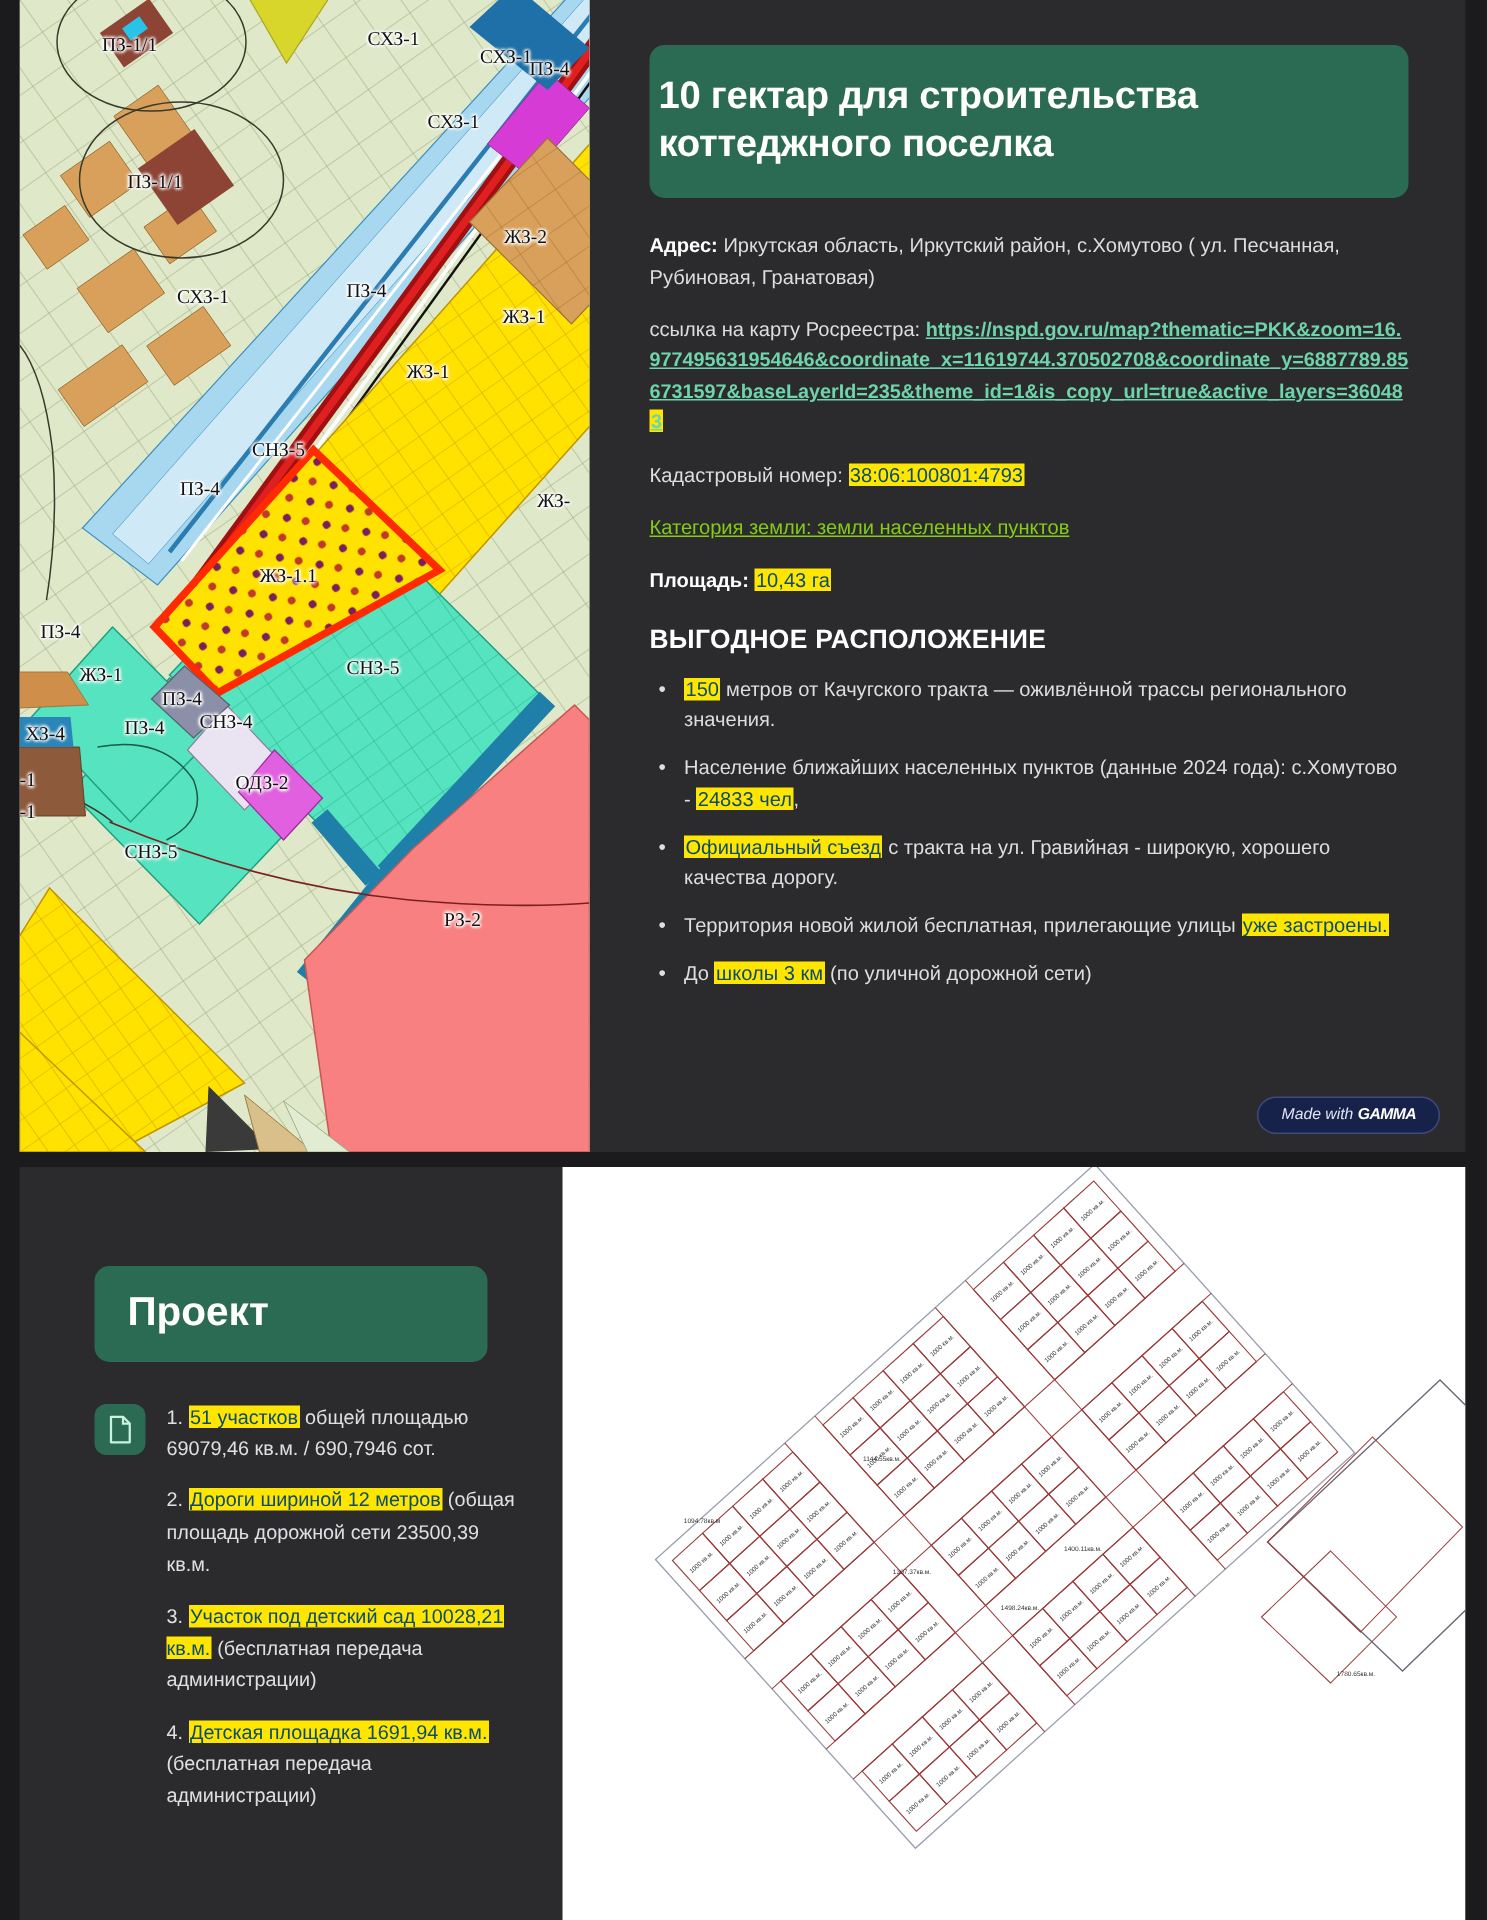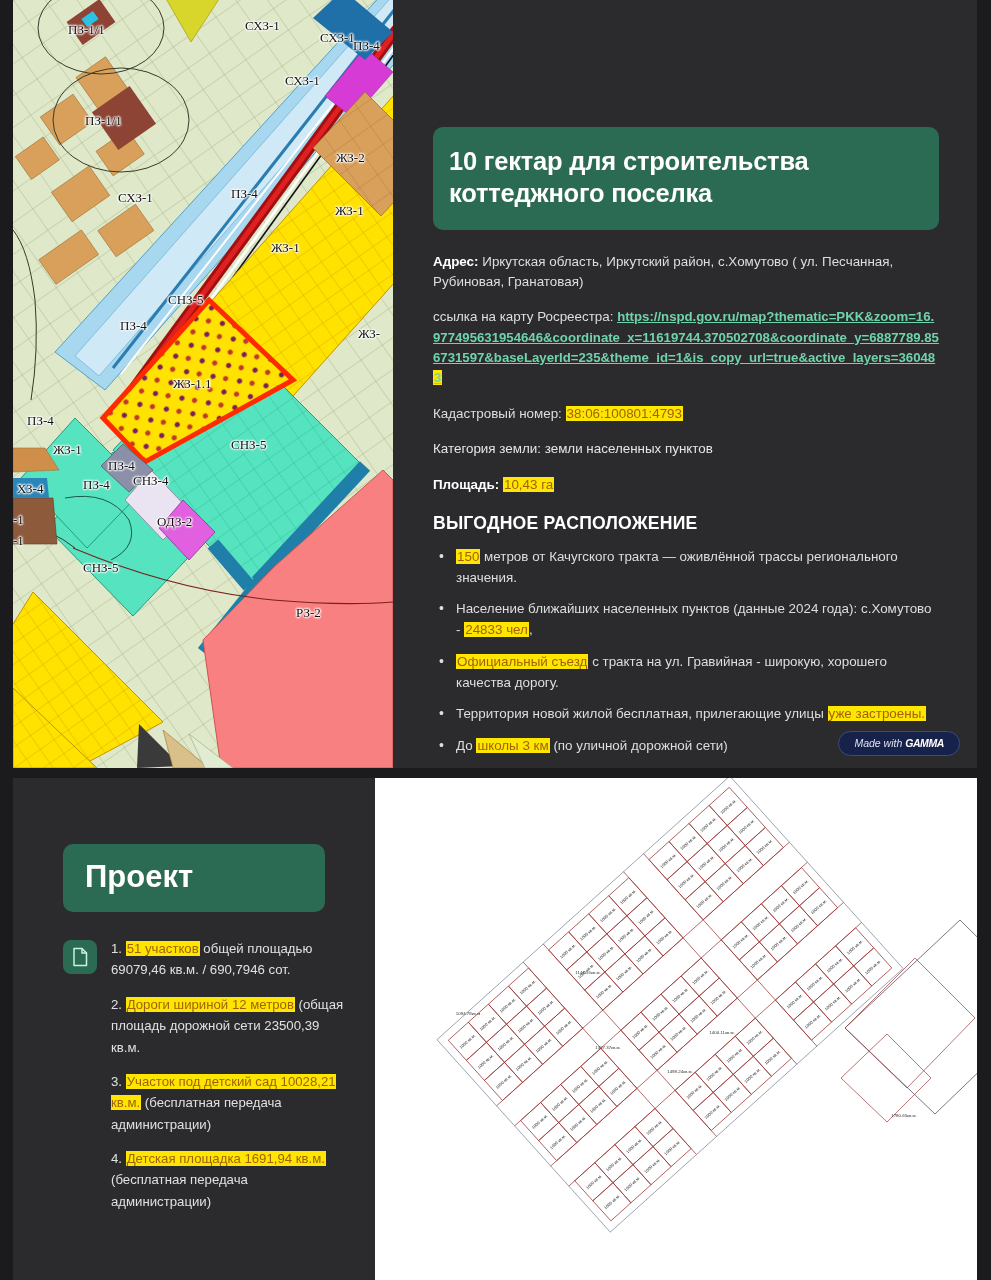--- a/index.html
+++ b/index.html
@@ -7,49 +7,49 @@
     width: 991px; height: 1280px;
     background: #1c1c1e;
     font-family: "Liberation Sans", sans-serif;
     overflow: hidden;
   }
   .page { position: relative; width: 991px; height: 1280px; background: #1b1b1d; }
 
   
   .card-top {
     position: absolute; left: 13px; top: 0; width: 964px; height: 768px;
-    background: #2b2b2d; overflow: hidden; display: flex; align-items: flex-end;
+    background: #2b2b2d; overflow: hidden; display: flex;
   }
   .map-pane { position: relative; width: 380px; height: 768px; overflow: hidden; background: #dfe8cf; }
   .map-svg { position:absolute; left:0; top:0; width:380px; height:768px; display:block; }
   .zone-label {
     position: absolute; color: #111; font-family: "Liberation Serif", serif;
     font-size: 13px; white-space: nowrap;
     text-shadow: 0 0 2px #fff, 0 0 3px #fff, 1px 0 2px #fff, -1px 0 2px #fff, 0 1px 2px #fff, 0 -1px 2px #fff;
     pointer-events: none;
   }
 
   
   .text-pane { flex: 1; position: relative; padding: 30px 38px 0 40px; color: #e8e8e8; }
   .title-box {
-    background: #2c6b53; border-radius: 10px; padding: 18px 22px 20px 16px;
+    background: #2c6b53; border-radius: 10px; padding: 18px 22px 20px 6px;
     margin-bottom: 22px;
   }
   .title-box h1 {
     font-size: 25.5px; line-height: 1.26; font-weight: bold; color: #ffffff;
     letter-spacing: -0.2px;
   }
   .body-p { font-size: 13.4px; line-height: 1.52; margin-bottom: 15px; color: #dedede; }
   .body-p b { color: #ffffff; font-weight: bold; }
-  .hl { background: #ffe600; color: #a16207; padding: 0 1px; }
+  .hl { background: #ffe600; color: #0c4a6e; padding: 0 1px; }
   .link {
     color: #6fd3ab; text-decoration: underline; font-weight: bold;
     word-break: break-all; font-size: 13.2px; line-height: 1.52;
   }
-  .underline-line { color: #e5e5e5; }
+  .underline-line { text-decoration: underline; color: #84cc16; }
   h2.section-h {
     font-size: 17.6px; font-weight: bold; color: #ffffff; margin: 18px 0 13px 0;
     letter-spacing: 0.2px;
   }
   ul.bullets { list-style: none; }
   ul.bullets li {
     position: relative; padding-left: 23px; font-size: 13.4px; line-height: 1.55;
     margin-bottom: 11px; color: #dedede;
   }
   ul.bullets li:before {
@@ -65,21 +65,21 @@
   
   .card-bot {
     position: absolute; left: 13px; top: 778px; width: 964px; height: 502px;
     background: #2b2b2d; overflow: hidden; display: flex;
   }
   .proj-pane { width: 362px; padding: 66px 28px 0 50px; position: relative; }
   .proj-title-box {
     background: #2c6b53; border-radius: 10px; padding: 16px 22px 18px 22px; margin-bottom: 26px;
     width: 262px;
   }
-  .proj-title-box h1 { font-size: 31px; color: #fff; font-weight: bold; line-height: 1.1; }
+  .proj-title-box h1 { font-size: 27px; color: #fff; font-weight: bold; line-height: 1.1; }
   .num-row { display: flex; gap: 14px; align-items: flex-start; }
   .doc-icon {
     flex: 0 0 auto; width: 34px; height: 34px; border-radius: 8px;
     background: #2c6b53; display: flex; align-items: center; justify-content: center;
     margin-top: 2px;
   }
   ol.numbers { list-style: none; flex: 1; }
   ol.numbers li {
     font-size: 13.2px; line-height: 1.62; color: #e0e0e0; margin-bottom: 13px;
   }

